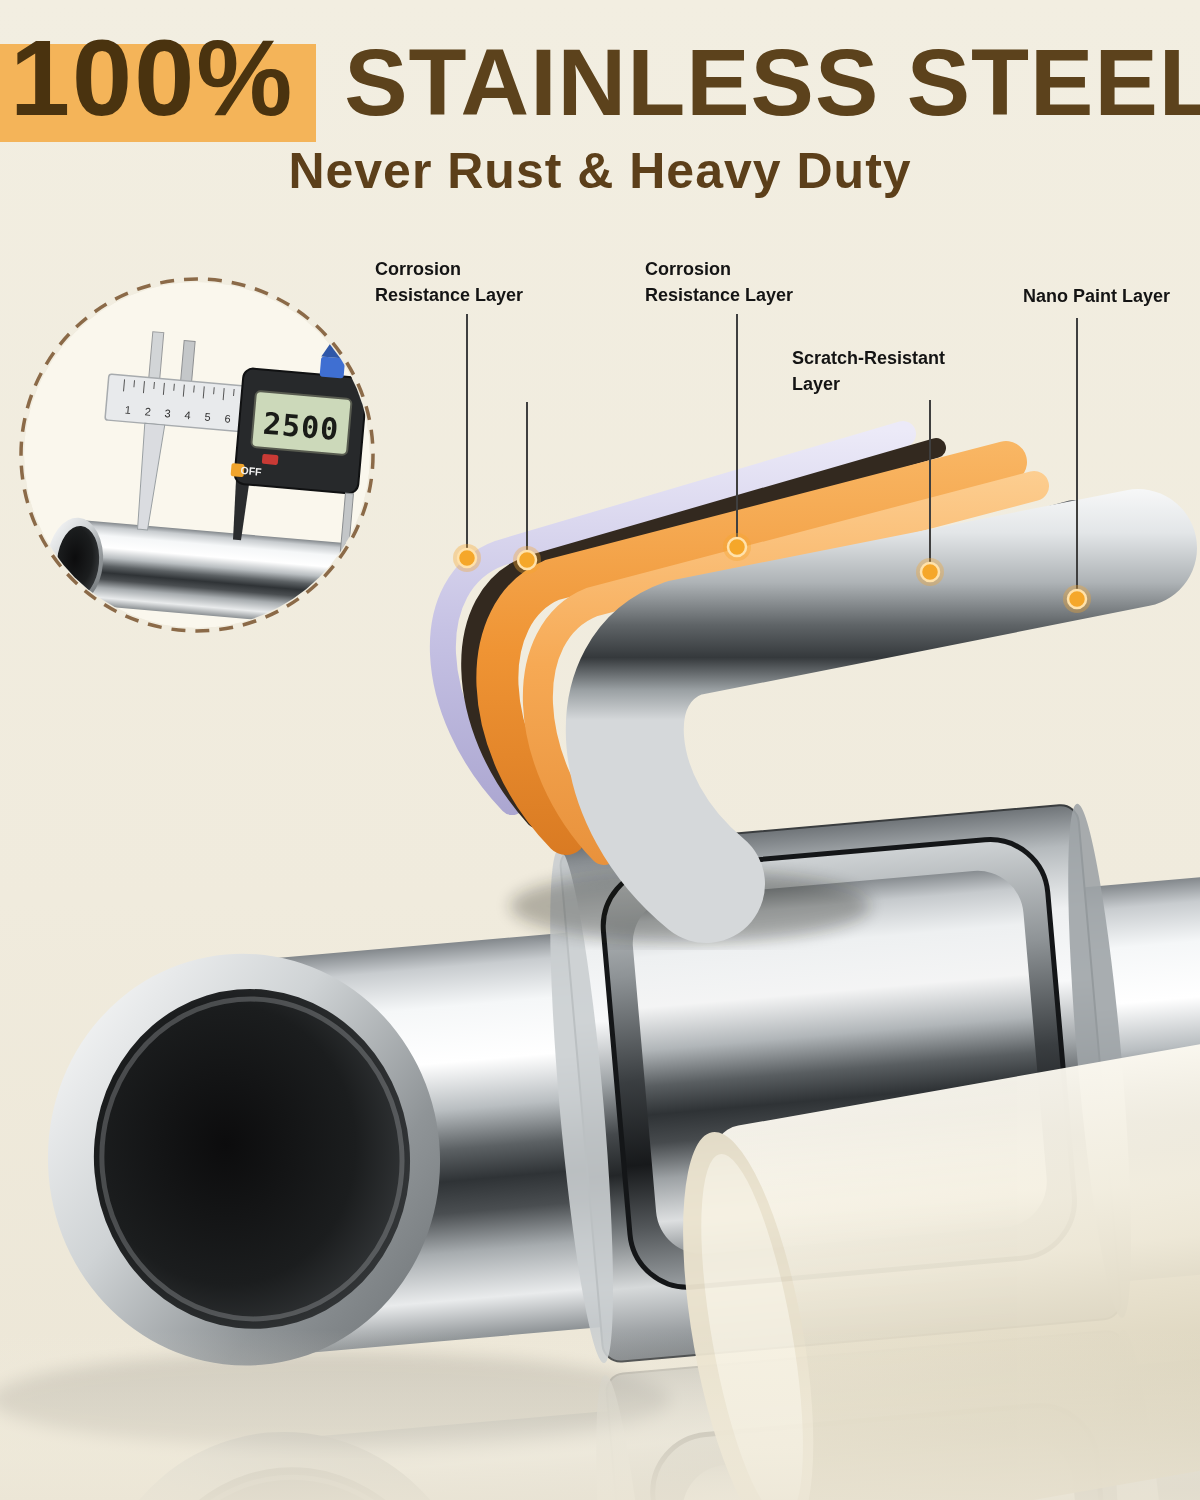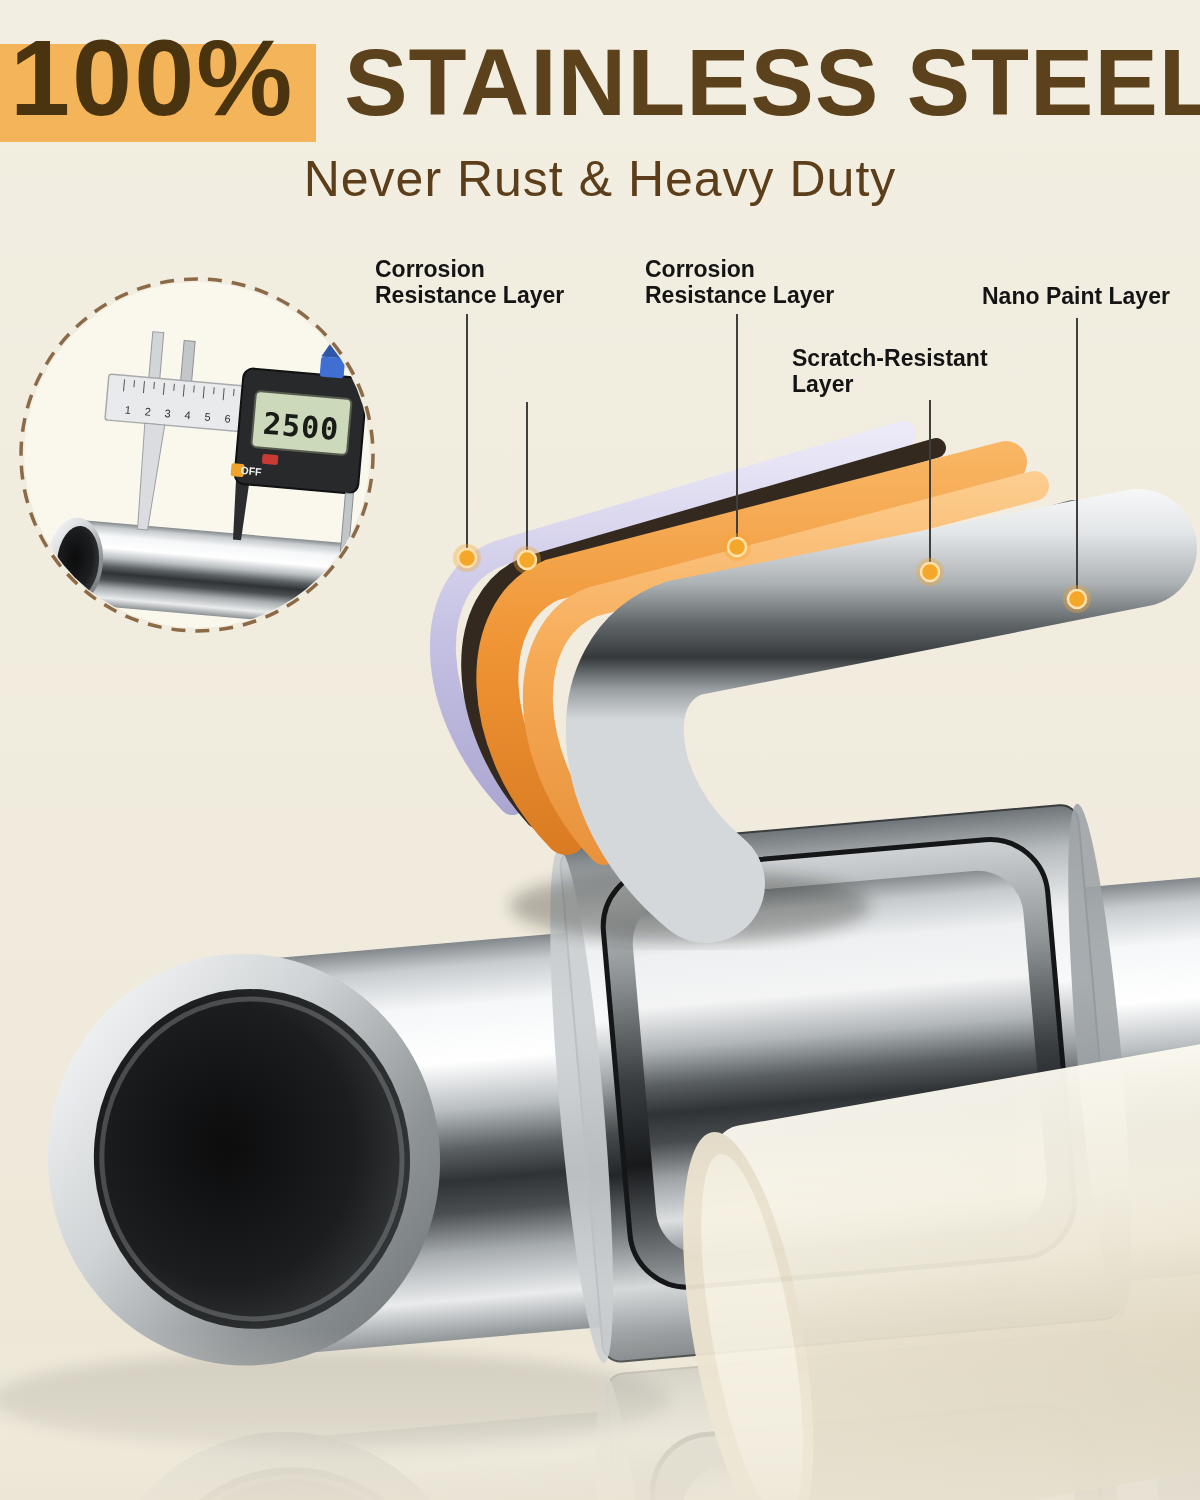--- a/index.html
+++ b/index.html
@@ -10,22 +10,22 @@
   }
   .scene{position:absolute;left:0;top:0;z-index:1;}
   .header{position:absolute;left:0;right:0;top:22px;text-align:center;z-index:3;color:#59401a;}
   .title{white-space:nowrap;font-weight:bold;line-height:1.04;}
   .title .hl{
     font-size:108px;color:#4a330f;letter-spacing:2px;
     background:linear-gradient(180deg,rgba(0,0,0,0) 0 22%,#f4b459 22% 100%);
     padding:0 22px 4px 10px;
   }
   .title .rest{font-size:95px;letter-spacing:1px;margin-left:28px;color:#5c421c;}
-  .subtitle{font-size:50px;font-weight:normal;color:#5c3f1a;margin-top:16px;letter-spacing:1px;}
-  .callout{position:absolute;z-index:3;font-weight:700;font-size:23px;color:#141414;line-height:26px;}
+  .subtitle{font-size:50px;font-weight:bold;color:#5c3f1a;margin-top:8px;letter-spacing:1px;}
+  .callout{position:absolute;z-index:3;font-weight:700;font-size:18px;color:#141414;line-height:26px;}
 </style>
 </head>
 <body>
 
 <div class="canvas">
 
   <svg class="scene" width="1200" height="1500" viewBox="0 0 1200 1500">
     <defs>
       <linearGradient id="gTube" x1="0" y1="0" x2="0" y2="1">
         <stop offset="0" stop-color="#83888c"></stop>
@@ -246,17 +246,17 @@
     <div>Resistance Layer</div>
   </div>
   <div class="callout" style="left:645px;top:256px">
     <div>Corrosion</div>
     <div>Resistance Layer</div>
   </div>
   <div class="callout" style="left:792px;top:345px">
     <div>Scratch-Resistant</div>
     <div>Layer</div>
   </div>
-  <div class="callout" style="left:982px;top:283px">
+  <div class="callout" style="left:1023px;top:283px">
     <div>Nano Paint Layer</div>
   </div>
 
 </div>
 
 </body></html>

